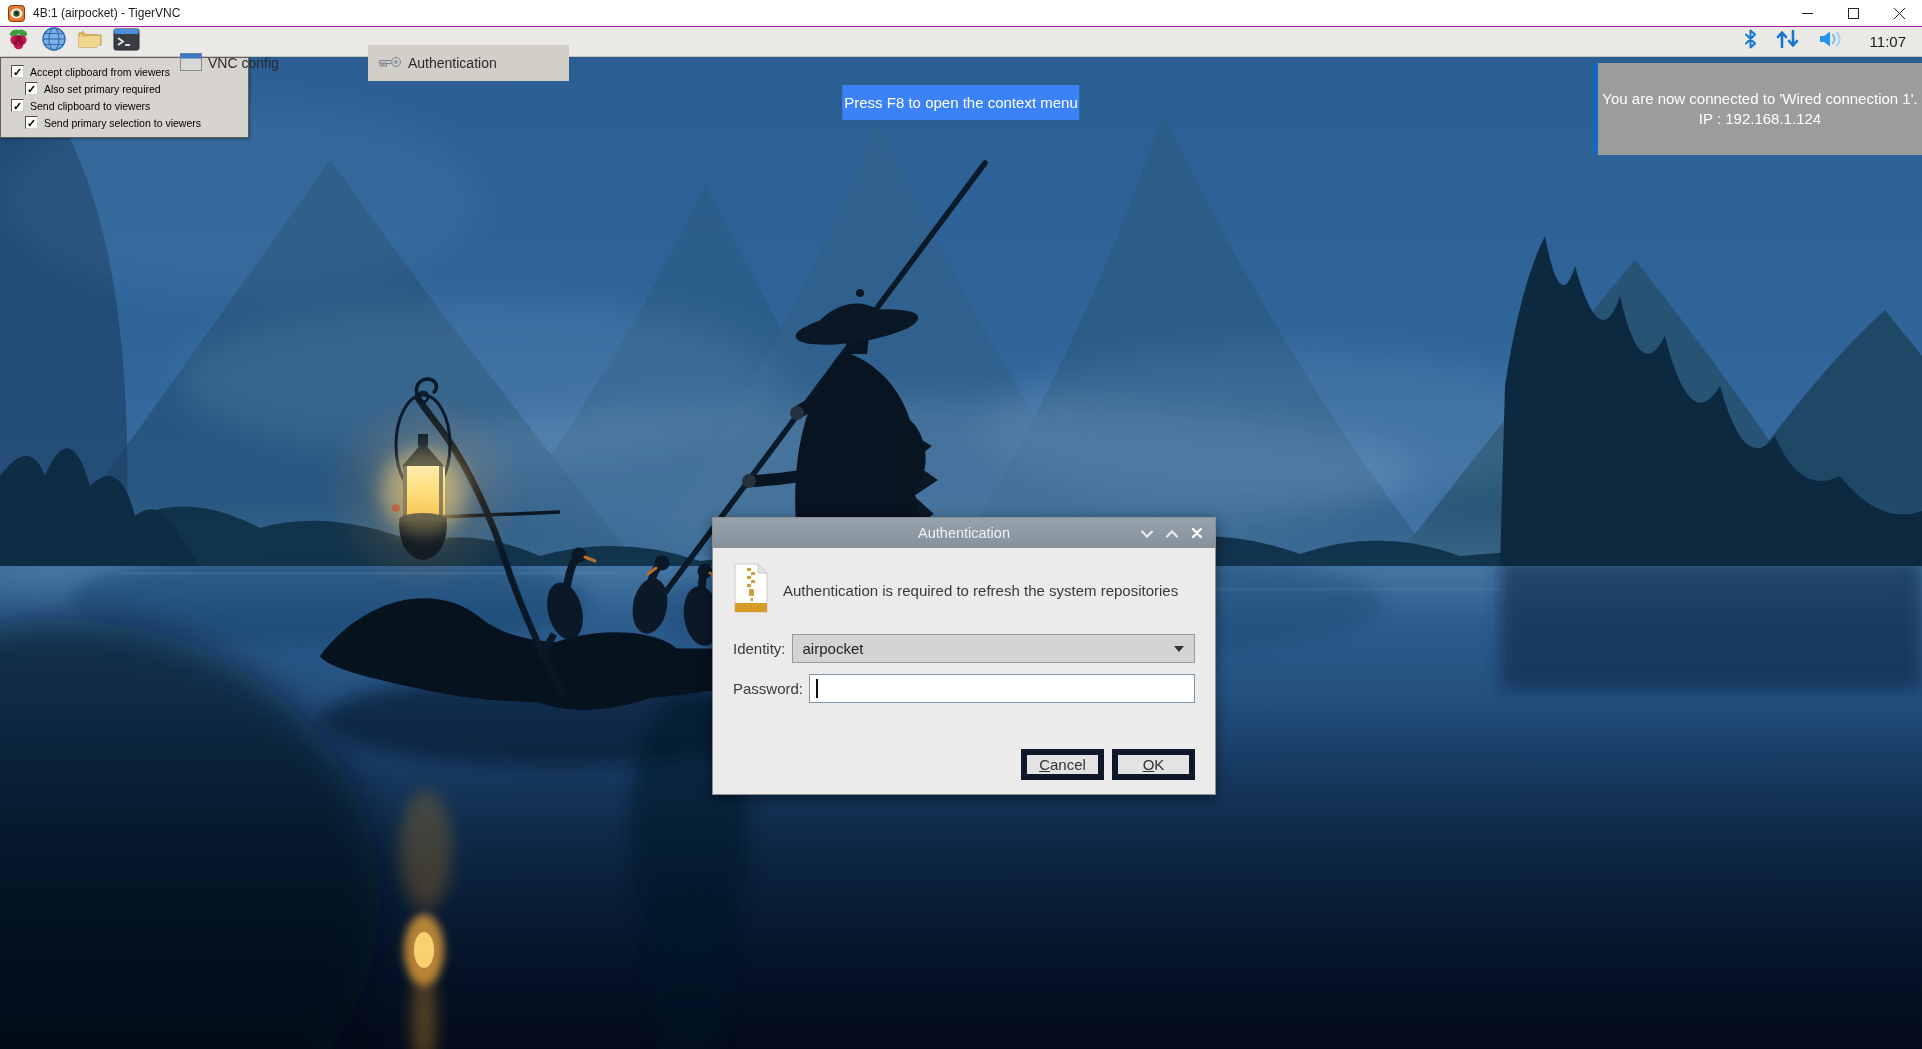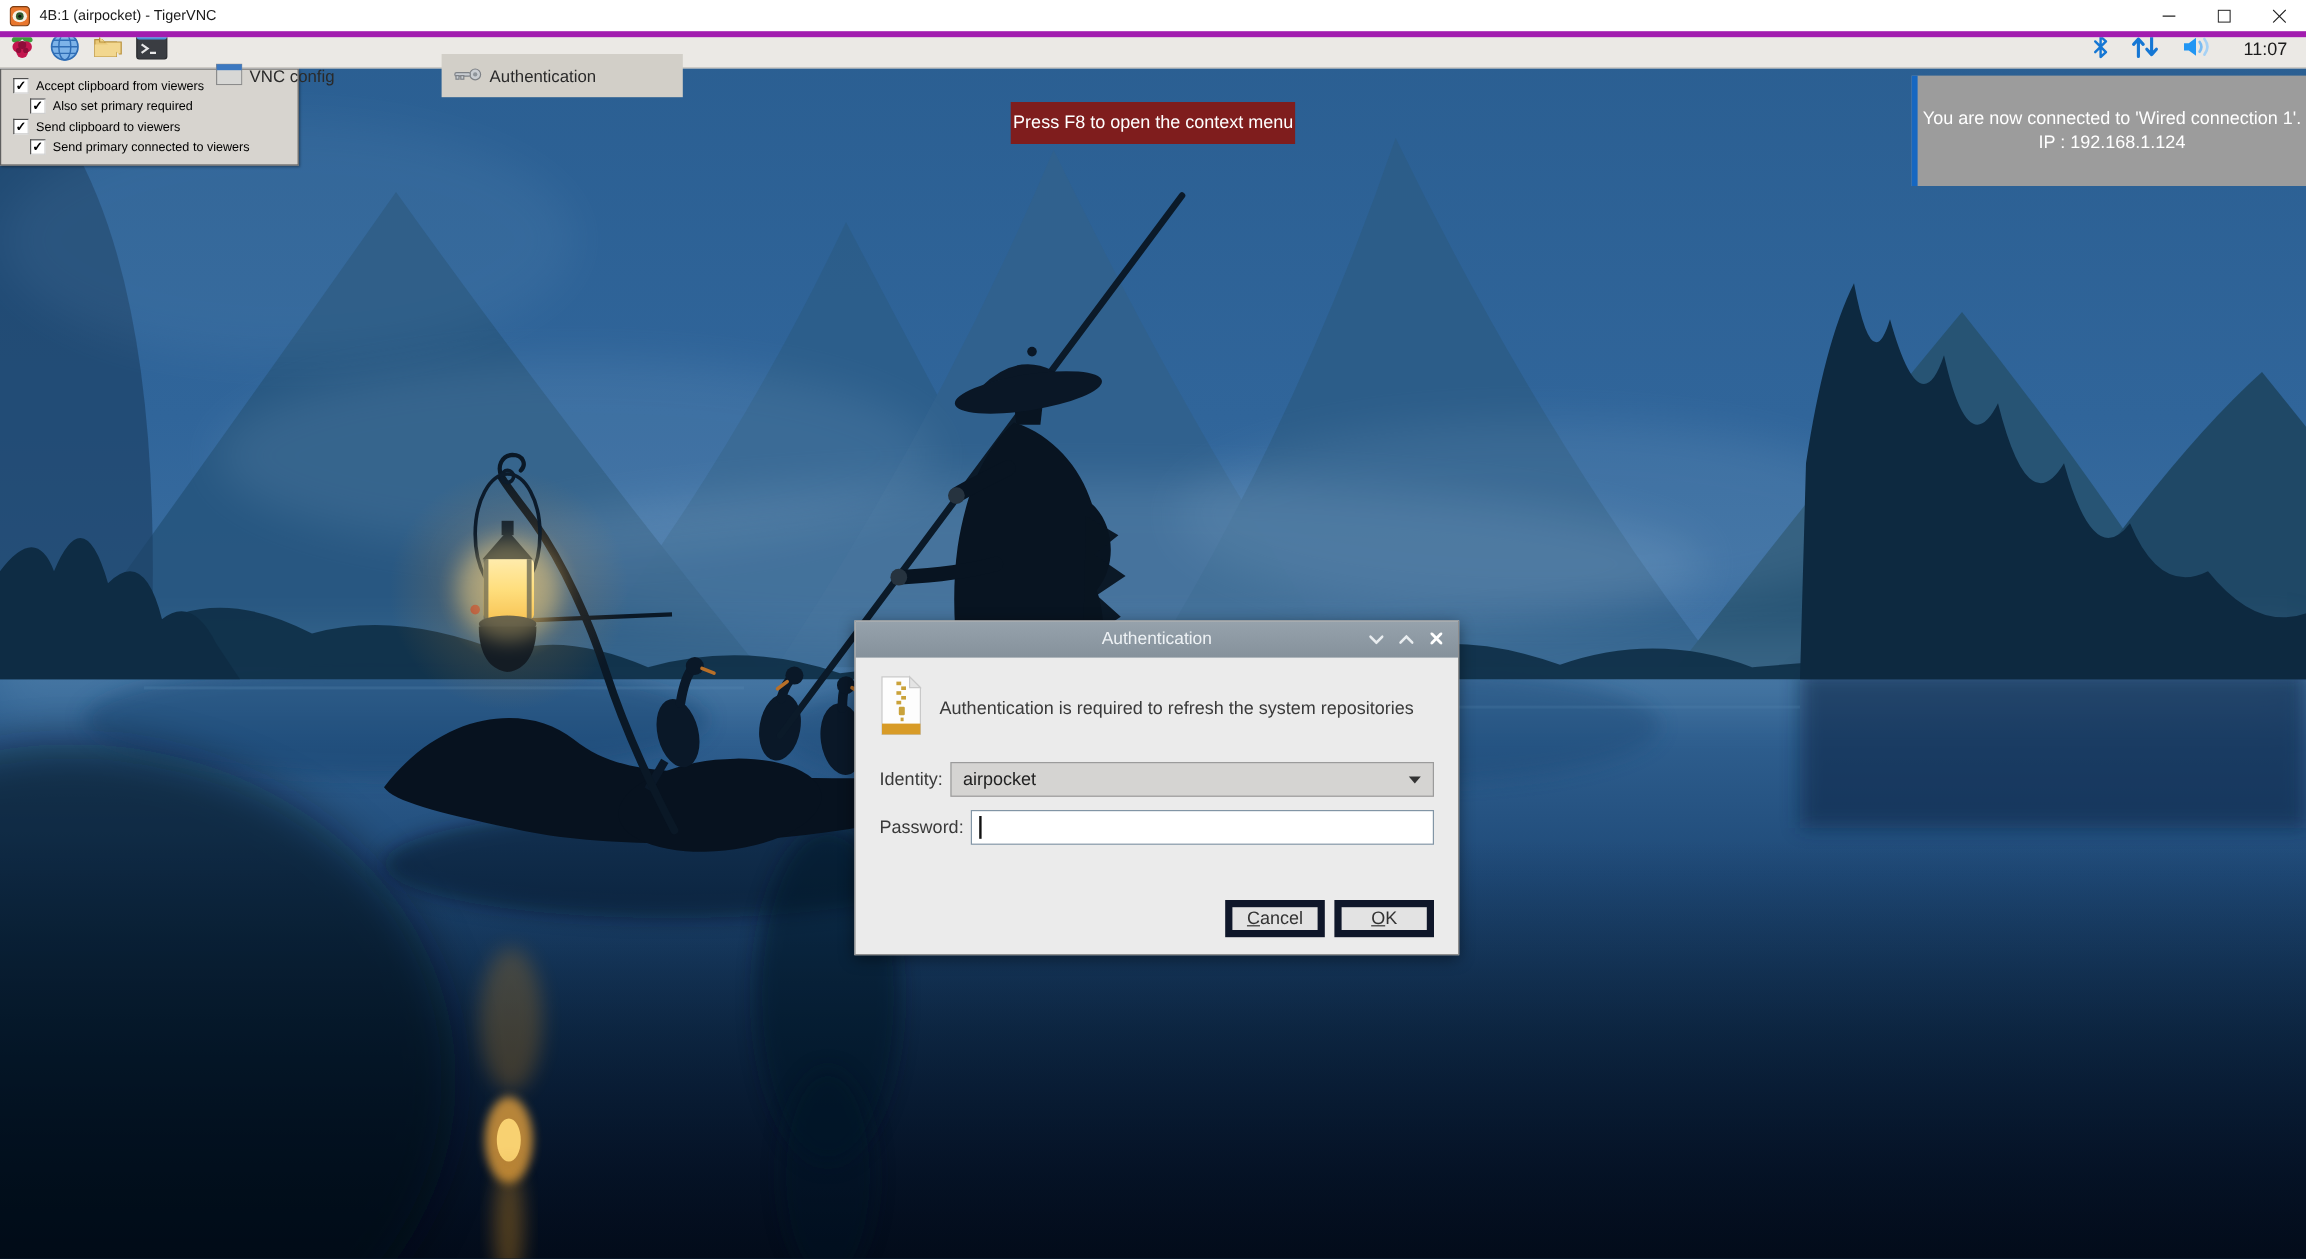--- a/index.html
+++ b/index.html
@@ -1,21 +1,21 @@
 <!DOCTYPE html>
 <html><head>
 <meta charset="utf-8">
 <style>
   html,body{margin:0;padding:0;background:#222;}
   .screen{position:relative;width:1922px;height:1049px;overflow:hidden;
     font-family:"Liberation Sans",sans-serif;background:#0b2444;}
 
   
   .win-titlebar{position:absolute;top:0;left:0;right:0;height:26px;background:#ffffff;
-    display:flex;align-items:center;z-index:10;border-bottom:5px solid #a21caf;}
+    display:flex;align-items:center;z-index:10;border-bottom:1px solid #a21caf;}
   .win-titlebar .app-ico{margin-left:8px;width:17px;height:17px;display:inline-block;}
   .win-titlebar .ttl{margin-left:8px;font-size:12px;color:#1a1a1a;}
   .win-controls{margin-left:auto;display:flex;height:100%;}
   .win-btn{width:46px;height:100%;display:flex;align-items:center;justify-content:center;}
 
   
   .taskbar{position:absolute;top:26px;left:0;right:0;height:30px;background:#ebe9e5;
     border-bottom:1px solid #c6c3bd;display:flex;align-items:center;z-index:9;}
   .launcher{width:36px;height:30px;display:flex;align-items:center;justify-content:center;}
   .taskwin{height:36px;display:flex;align-items:center;gap:6px;padding:0 10px;font-size:14px;color:#2a2a2a;margin-top:44px;}
@@ -30,21 +30,21 @@
   
   .vnc-panel{position:absolute;left:0;top:57px;width:247px;background:#d7d4cf;
     border:1px solid #5f5f5f;box-shadow:1px 1px 2px rgba(0,0,0,.35);z-index:5;padding:5px 0 6px;}
   .cb-row{display:flex;align-items:center;height:17px;padding-left:10px;}
   .cb-row.indent{padding-left:24px;}
   .cb-box{width:11px;height:11px;background:#fff;border:1px solid;border-color:#4e4e4e #cfcfcf #cfcfcf #4e4e4e;
     display:flex;align-items:center;justify-content:center;font-size:11px;font-weight:bold;line-height:10px;color:#000;}
   .cb-label{margin-left:6px;font-size:10.5px;color:#000;}
 
   
-  .toast{position:absolute;top:85px;left:50%;transform:translateX(-50%);background:#7f1d1d;
+  .toast{position:absolute;top:85px;left:50%;transform:translateX(-50%);background:#3b82f6;
     color:#fff;font-size:15px;padding:9px 2px;z-index:5;white-space:nowrap;}
 
   
   .notification{position:absolute;top:63px;right:0;width:318px;background:#9c9c9c;
     border-left:5px solid #1667c1;color:#fff;text-align:center;font-size:15px;line-height:20px;
     padding:26px 3px;z-index:5;}
 
   
   .dialog{position:absolute;left:712px;top:517px;width:504px;background:#ebebeb;
     border:1px solid #8e8e8e;box-shadow:0 3px 12px rgba(0,0,0,.45);z-index:6;box-sizing:border-box;}
@@ -340,21 +340,21 @@
     <div class="cb-row">
       <span class="cb-box">
           <span>✓</span>
         </span>
       <span class="cb-label">Send clipboard to viewers</span>
     </div>
     <div class="cb-row indent">
       <span class="cb-box">
           <span>✓</span>
         </span>
-      <span class="cb-label">Send primary connected to viewers</span>
+      <span class="cb-label">Send primary selection to viewers</span>
     </div>
   </div>
 
   <div class="toast">Press F8 to open the context menu</div>
 
   <div class="notification">
     <div>You are now connected to 'Wired connection 1'.</div>
     <div>IP : 192.168.1.124</div>
   </div>
 

